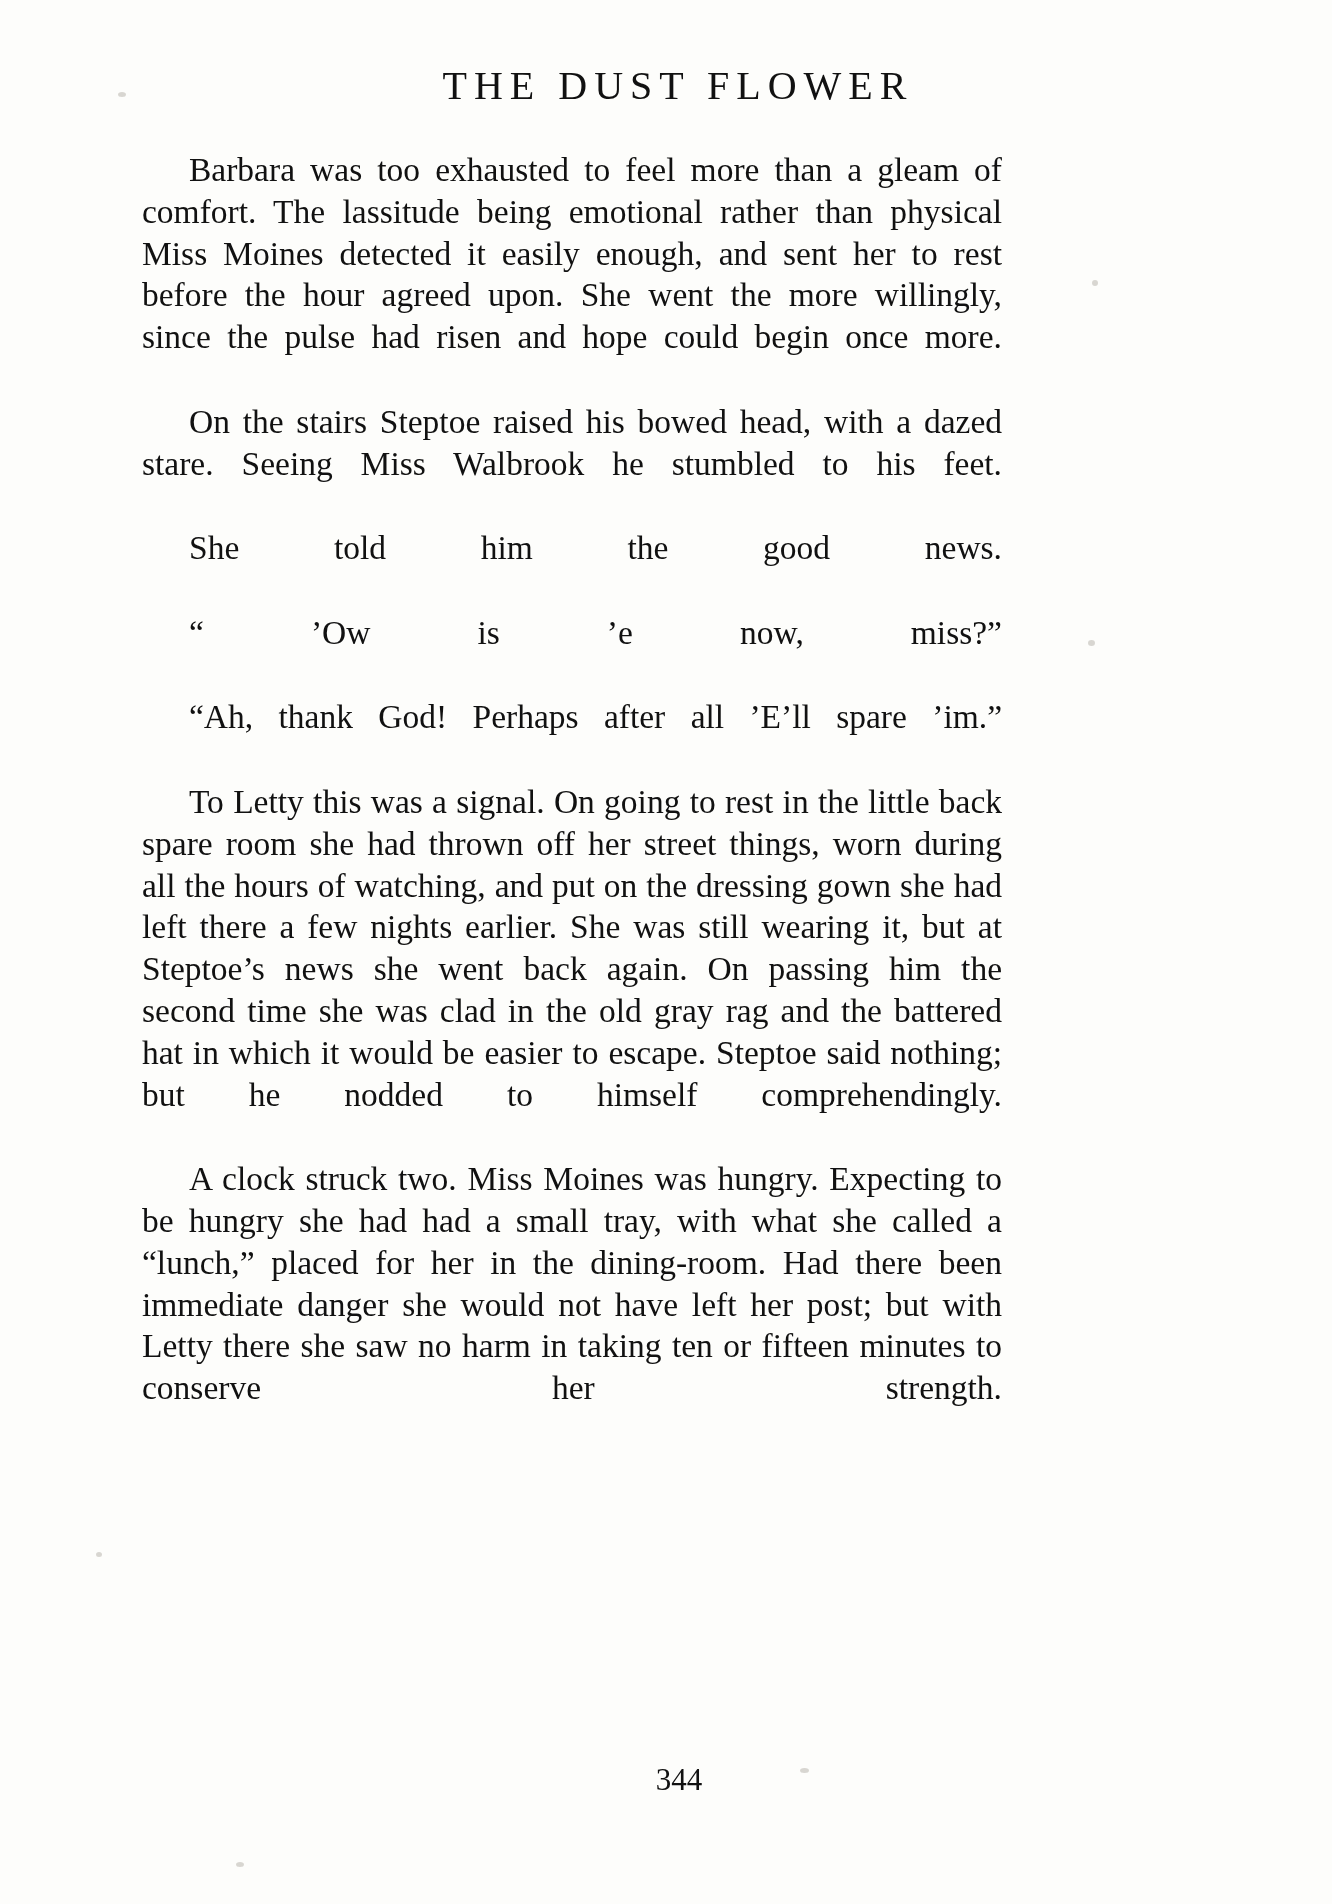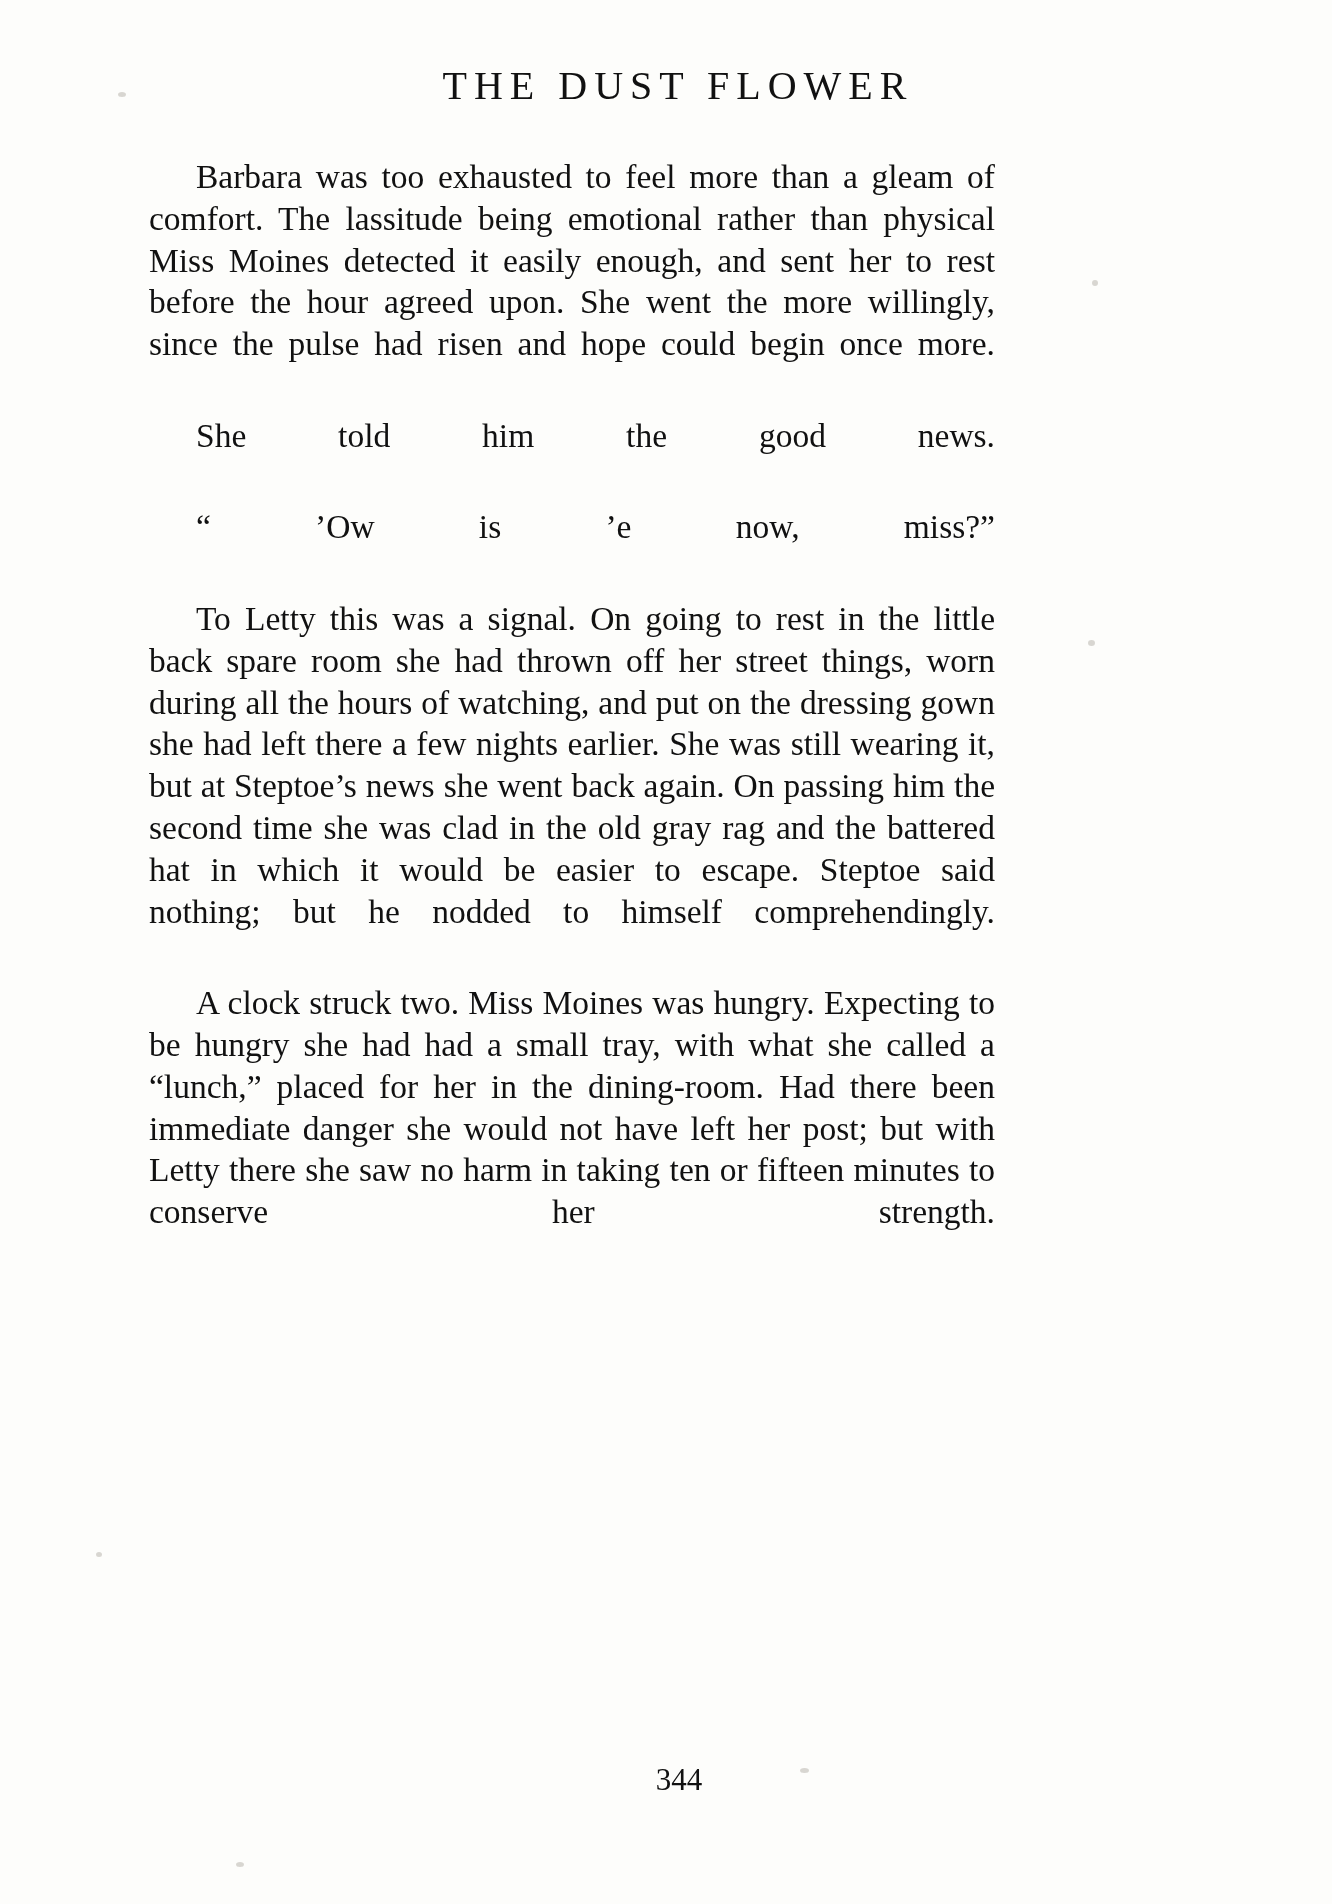--- a/index.html
+++ b/index.html
@@ -36,21 +36,21 @@
     font-family: "Liberation Serif", serif;
     padding-left: 12px;
   }
   .body-block {
     position: absolute;
     left: 141px;
     top: 148px;
     width: 862px;
   }
   p.para {
-    margin: 8px;
+    margin: 1px;
     font-size: 33.5px;
     line-height: 41.8px;
     text-align: justify;
     text-justify: inter-word;
     text-indent: 47px;
     color: #111111;
     word-spacing: 0.5px;
     hyphens: manual;
   }
   
@@ -78,22 +78,24 @@
 </style>
 </head>
 <body>
 
 <div class="page">
 
   <div class="running-head">THE DUST FLOWER</div>
 
   <div class="body-block">
     <p class="para">Barbara was too exhausted to feel more than a gleam of comfort.  The lassitude being emotional rather than physical Miss Moines detected it easily enough, and sent her to rest before the hour agreed upon.  She went the more willingly, since the pulse had risen and hope could begin once more.</p>
+    <p class="para">On the stairs Steptoe raised his bowed head, with a dazed stare.  Seeing Miss Walbrook he stumbled to his feet.</p>
     <p class="para">She told him the good news.</p>
     <p class="para">“ ’Ow is ’e now, miss?”</p>
+    <p class="para">“Ah, thank God!  Perhaps after all ’E’ll spare ’im.”</p>
     <p class="para">To Letty this was a signal.  On going to rest in the little back spare room she had thrown off her street things, worn during all the hours of watching, and put on the dressing gown she had left there a few nights earlier.  She was still wearing it, but at Steptoe’s news she went back again.  On passing him the second time she was clad in the old gray rag and the battered hat in which it would be easier to escape.  Steptoe said nothing; but he nodded to himself comprehendingly.</p>
     <p class="para">A clock struck two.  Miss Moines was hungry.  Expecting to be hungry she had had a small tray, with what she called a “lunch,” placed for her in the dining-room.  Had there been immediate danger she would not have left her post; but with Letty there she saw no harm in taking ten or fifteen minutes to conserve her strength.</p>
   </div>
 
   <div class="folio">344</div>
 
   <span class="speck" style="left:118px;top:92px;width:8px;height:5px;"></span>
   <span class="speck" style="left:1088px;top:640px;width:7px;height:6px;"></span>
   <span class="speck" style="left:1092px;top:280px;width:6px;height:6px;"></span>
   <span class="speck" style="left:96px;top:1552px;width:6px;height:5px;"></span>

